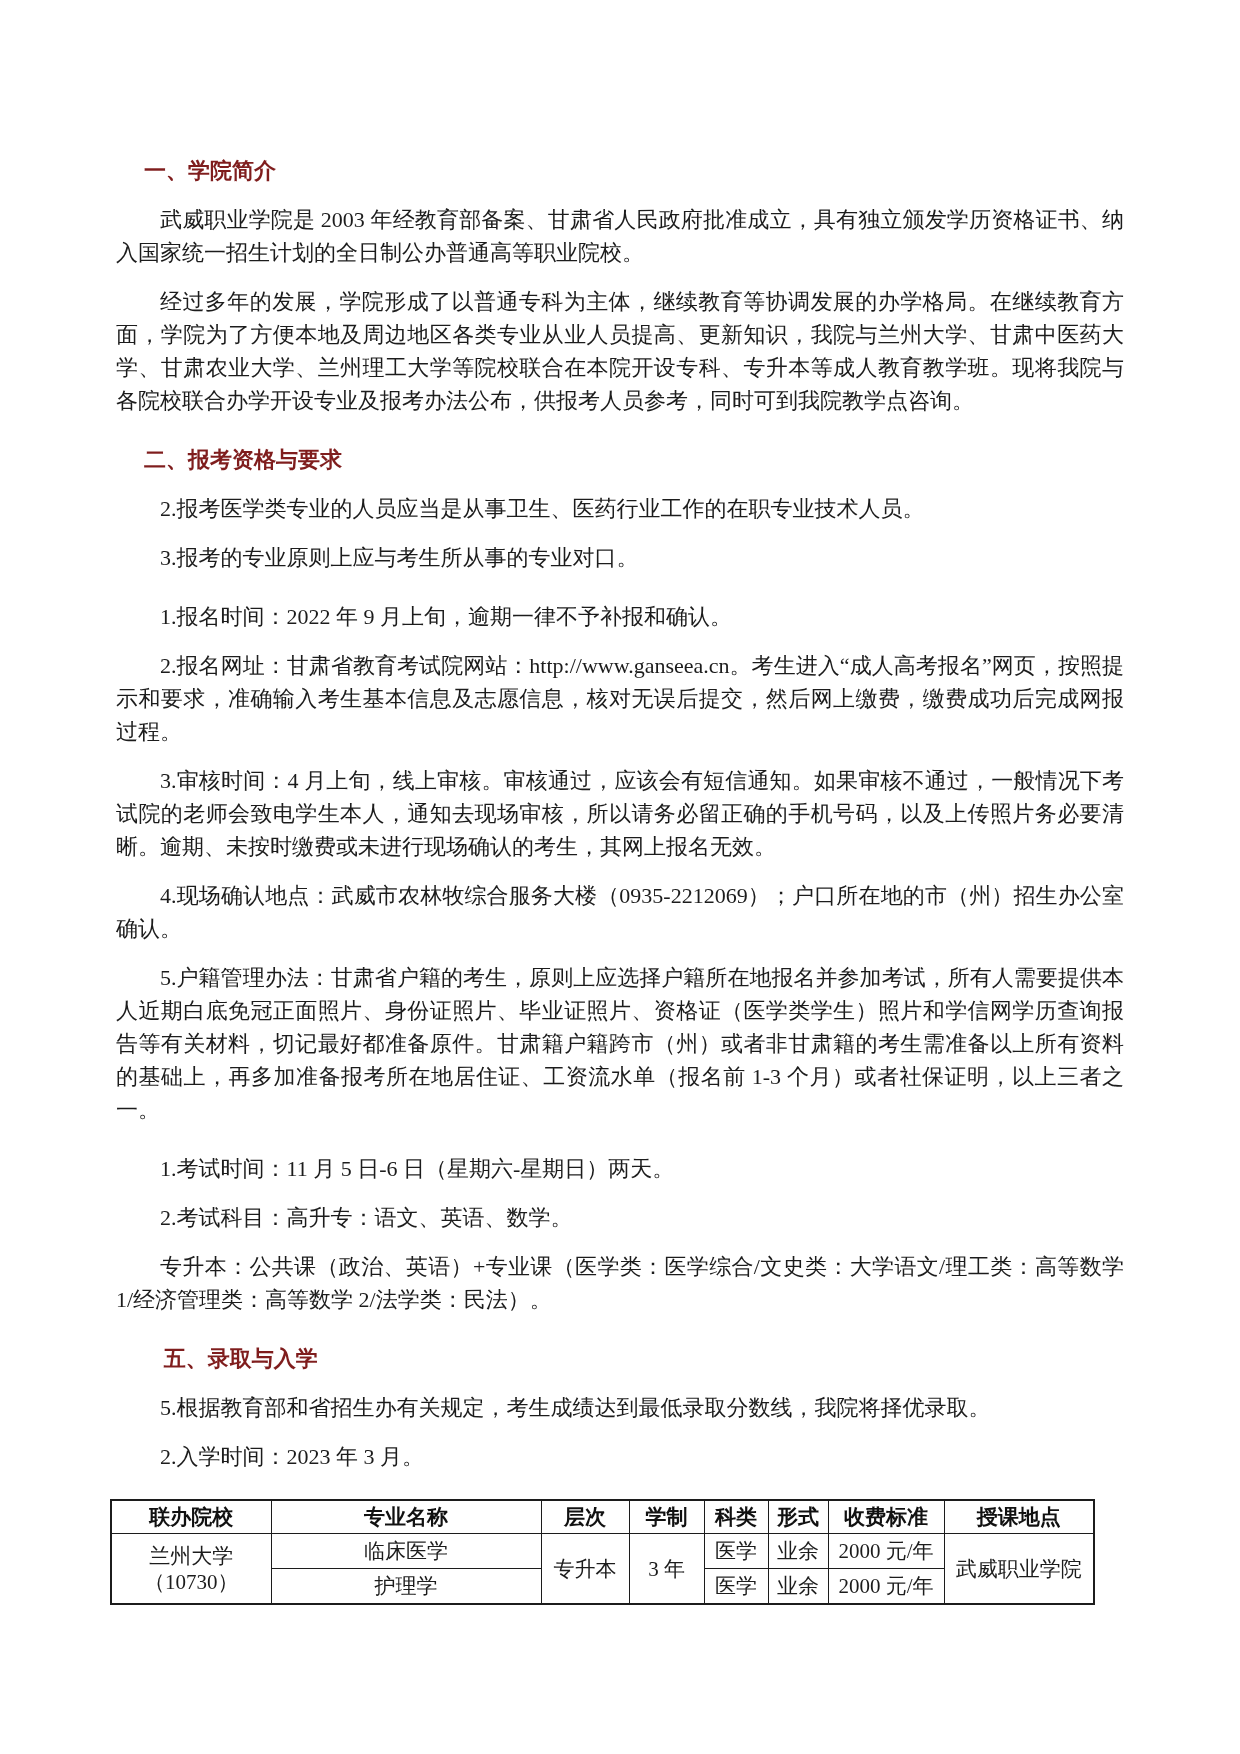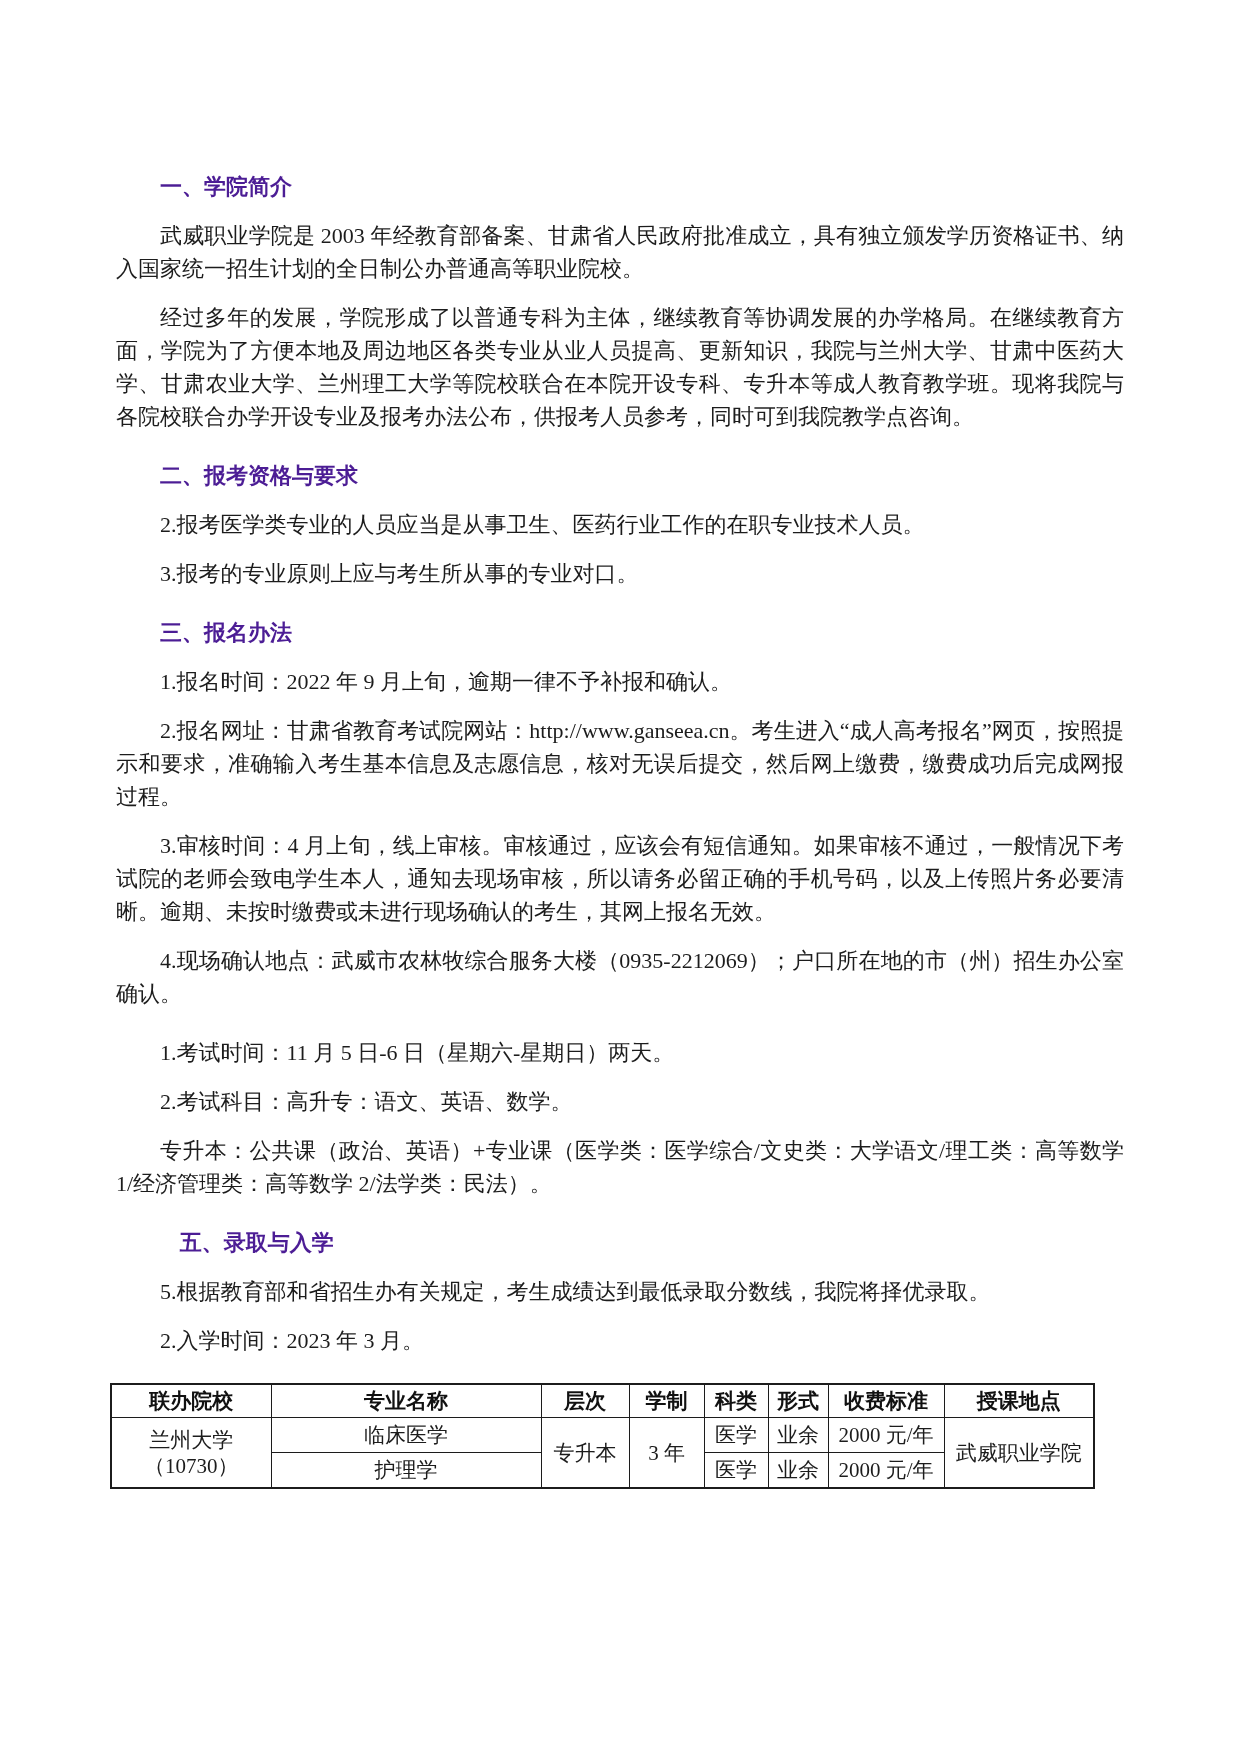--- a/index.html
+++ b/index.html
@@ -23,23 +23,23 @@
     line-height: 33px;
     color: #1c1c1c;
   }
   .doc-section { margin: 0; }
   .doc-section + .doc-section { margin-top: 26px; }
   h2.sec-heading {
     font-family: "Liberation Sans", "DejaVu Sans", sans-serif;
     font-weight: 700;
     font-size: 22px;
     line-height: 33px;
-    margin: 16px;
+    margin: 0;
     text-indent: 2em;
-    color: #4c1d95;
+    color: #7f1d1d;
   }
   h2.sec-heading.extra-indent { text-indent: 2.9em; }
   p.body-par {
     margin: 16px;
     text-indent: 2em;
     text-align: justify;
     word-break: break-all;
   }
   table.programs {
     border-collapse: collapse;
@@ -82,25 +82,25 @@
     <p class="body-par">经过多年的发展，学院形成了以普通专科为主体，继续教育等协调发展的办学格局。在继续教育方面，学院为了方便本地及周边地区各类专业从业人员提高、更新知识，我院与兰州大学、甘肃中医药大学、甘肃农业大学、兰州理工大学等院校联合在本院开设专科、专升本等成人教育教学班。现将我院与各院校联合办学开设专业及报考办法公布，供报考人员参考，同时可到我院教学点咨询。</p>
   </section>
 
   <section class="doc-section">
     <h2 class="sec-heading">二、报考资格与要求</h2>
     <p class="body-par">2.报考医学类专业的人员应当是从事卫生、医药行业工作的在职专业技术人员。</p>
     <p class="body-par">3.报考的专业原则上应与考生所从事的专业对口。</p>
   </section>
 
   <section class="doc-section">
-    <h2 class="sec-heading">三、报名办法</h2>
     <p class="body-par">1.报名时间：2022 年 9 月上旬，逾期一律不予补报和确认。</p>
     <p class="body-par">2.报名网址：甘肃省教育考试院网站：http://www.ganseea.cn。考生进入“成人高考报名”网页，按照提示和要求，准确输入考生基本信息及志愿信息，核对无误后提交，然后网上缴费，缴费成功后完成网报过程。</p>
     <p class="body-par">3.审核时间：4 月上旬，线上审核。审核通过，应该会有短信通知。如果审核不通过，一般情况下考试院的老师会致电学生本人，通知去现场审核，所以请务必留正确的手机号码，以及上传照片务必要清晰。逾期、未按时缴费或未进行现场确认的考生，其网上报名无效。</p>
     <p class="body-par">4.现场确认地点：武威市农林牧综合服务大楼（0935-2212069）；户口所在地的市（州）招生办公室确认。</p>
+    <p class="body-par">5.户籍管理办法：甘肃省户籍的考生，原则上应选择户籍所在地报名并参加考试，所有人需要提供本人近期白底免冠正面照片、身份证照片、毕业证照片、资格证（医学类学生）照片和学信网学历查询报告等有关材料，切记最好都准备原件。甘肃籍户籍跨市（州）或者非甘肃籍的考生需准备以上所有资料的基础上，再多加准备报考所在地居住证、工资流水单（报名前 1-3 个月）或者社保证明，以上三者之一。</p>
   </section>
 
   <section class="doc-section">
     <p class="body-par">1.考试时间：11 月 5 日-6 日（星期六-星期日）两天。</p>
     <p class="body-par">2.考试科目：高升专：语文、英语、数学。</p>
     <p class="body-par">专升本：公共课（政治、英语）+专业课（医学类：医学综合/文史类：大学语文/理工类：高等数学 1/经济管理类：高等数学 2/法学类：民法）。</p>
   </section>
 
   <section class="doc-section">
     <h2 class="sec-heading extra-indent">五、录取与入学</h2>

